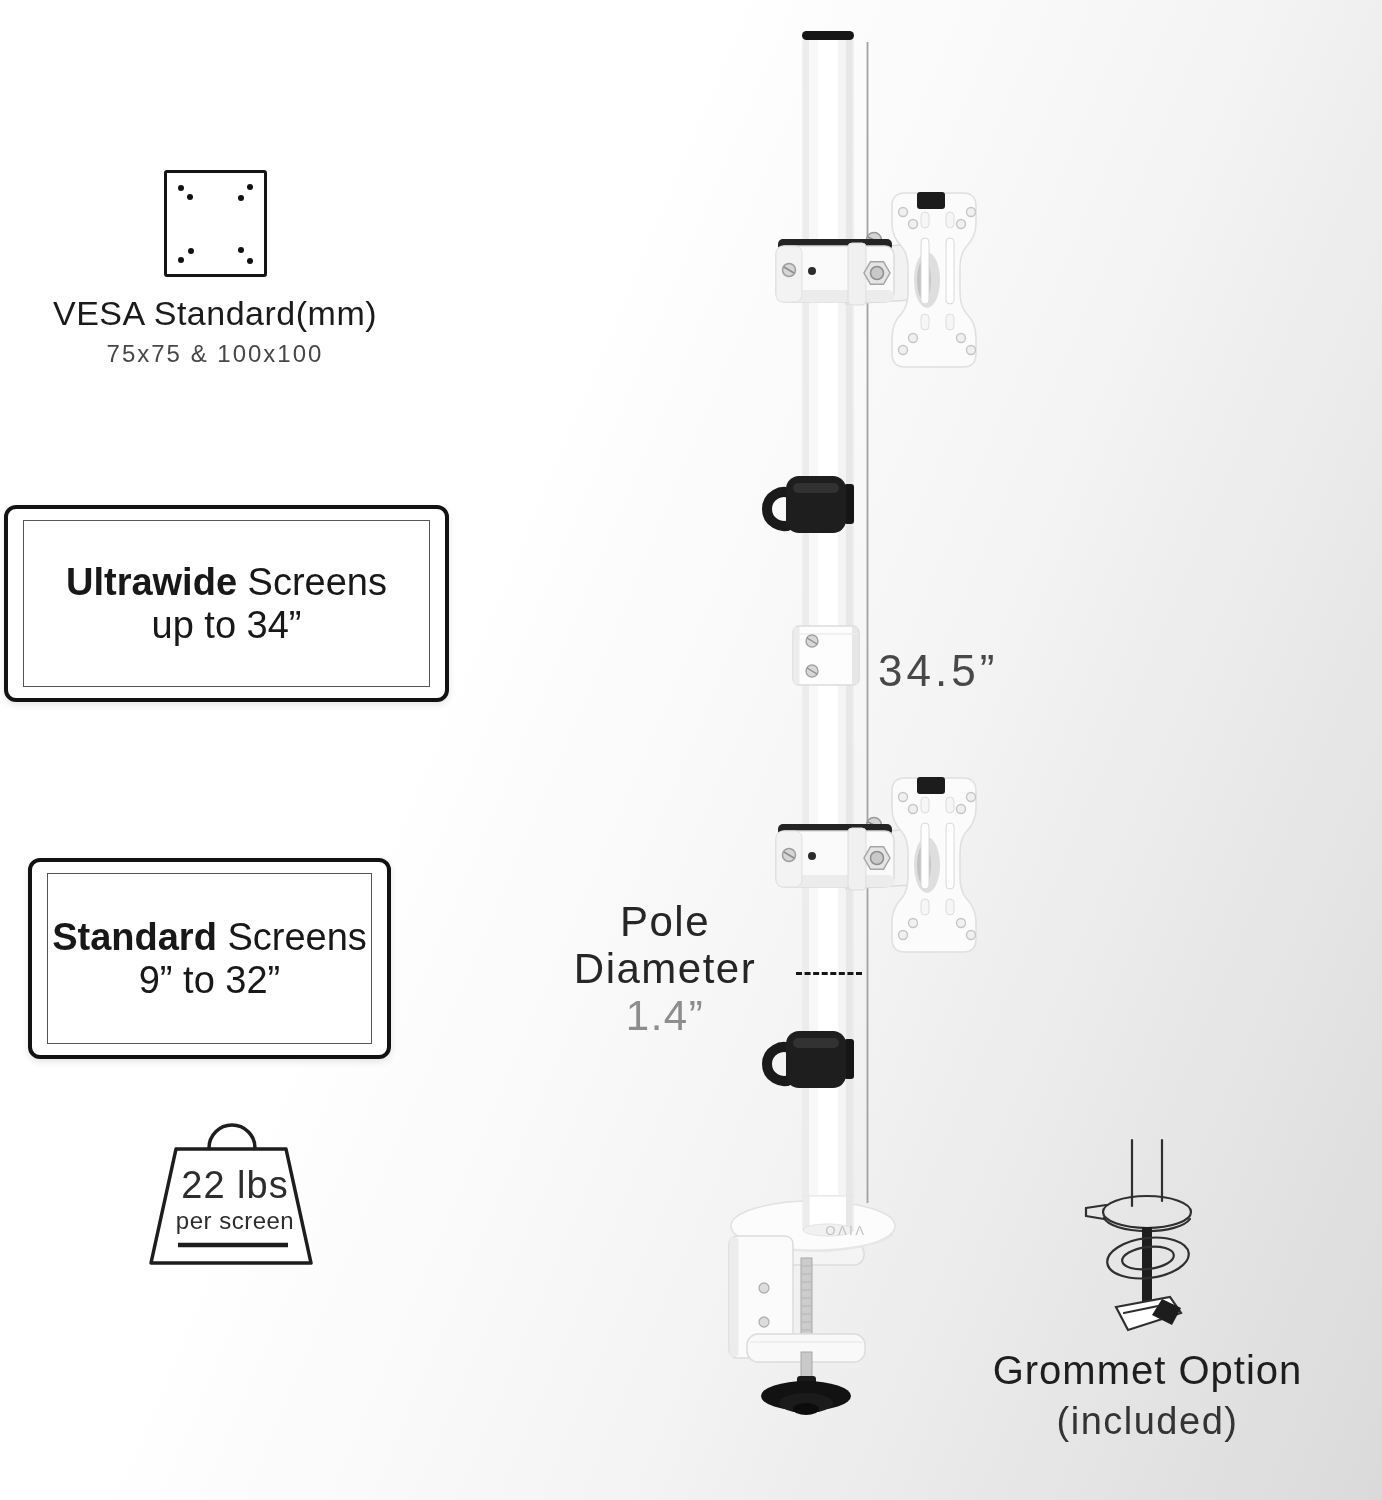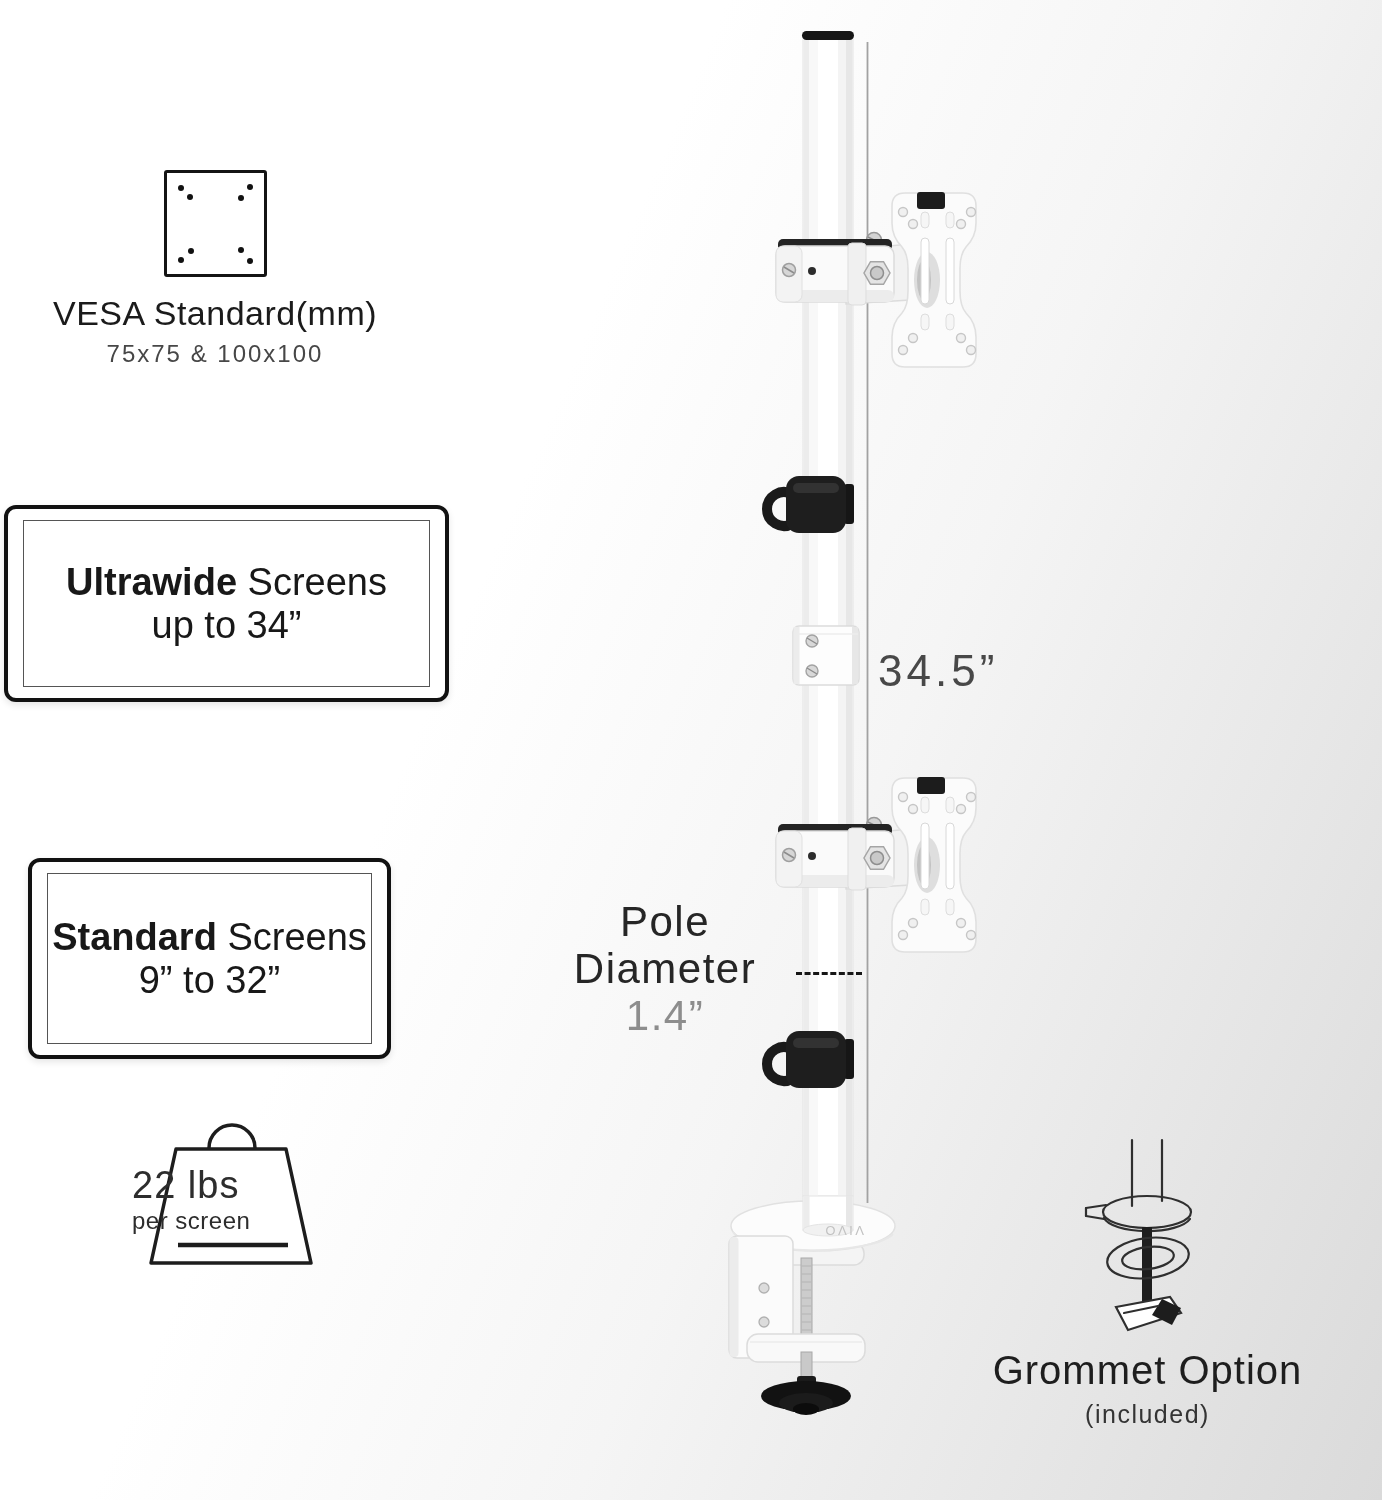--- a/index.html
+++ b/index.html
@@ -16,33 +16,33 @@
   .vesa-icon i{position:absolute;width:6px;height:6px;border-radius:50%;background:#111;}
   .vesa-title{font-size:34px;font-weight:400;letter-spacing:.5px;color:#1b1b1b;}
   .vesa-sub{font-size:24px;font-weight:300;color:#474747;letter-spacing:2px;margin-top:7px;}
 
   .screen-box{position:absolute;border:4px solid #121212;border-radius:12px;background:#ffffff;box-shadow:0 3px 7px rgba(0,0,0,.10);}
   .screen-box-inner{position:absolute;inset:11px 15px;border:1.5px solid #555;display:flex;flex-direction:column;justify-content:center;align-items:center;font-size:38px;color:#181818;}
   .box-ultrawide{left:4px;top:505px;width:437px;height:189px;}
   .box-standard{left:28px;top:822px;width:355px;height:193px;margin-top:36px;}
   .bold{font-weight:700;}
 
-  .weight-label{position:absolute;left:132px;top:1164px;width:190px;text-align:left;color:#2d2d2d;}
+  .weight-label{position:absolute;left:140px;top:1164px;width:190px;text-align:center;color:#2d2d2d;}
   .weight-value{font-size:38px;font-weight:300;letter-spacing:1px;}
   .weight-caption{font-size:24px;font-weight:300;letter-spacing:.5px;}
 
   
   .pole-height{position:absolute;left:878px;top:646px;font-size:44px;font-weight:400;color:#484848;letter-spacing:4px;}
   .pole-diameter{position:absolute;left:550px;top:898px;width:230px;text-align:center;font-size:42px;line-height:47px;color:#262626;letter-spacing:1.5px;}
   .pole-diameter .value{color:#8d8d8d;font-weight:300;}
   .dash-line{position:absolute;left:796px;top:972px;width:66px;height:0;border-top:3.5px dashed #161616;}
 
   .grommet-label{position:absolute;left:980px;top:1348px;width:335px;text-align:center;color:#1e1e1e;}
   .grommet-title{font-size:40px;letter-spacing:1px;}
-  .grommet-sub{font-size:25px;font-weight:300;color:#343434;letter-spacing:1.5px;margin-top:7px;}
+  .grommet-sub{font-size:38px;font-weight:300;color:#343434;letter-spacing:1.5px;margin-top:7px;}
 </style>
 </head>
 <body>
 
 <div class="stage">
 
   <svg class="art" viewBox="0 0 1382 1500" aria-hidden="true">
 
     <line x1="867.5" y1="42" x2="867.5" y2="1203" stroke="#a2a2a2" stroke-width="1.8"></line>
 

